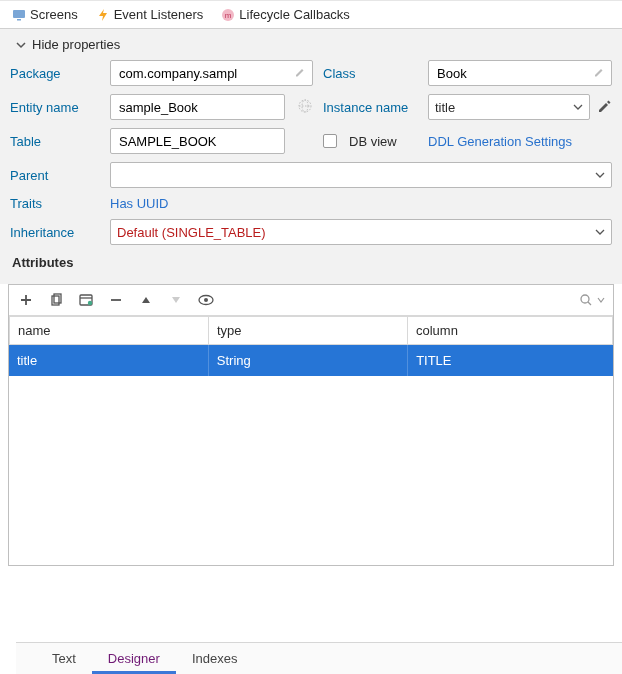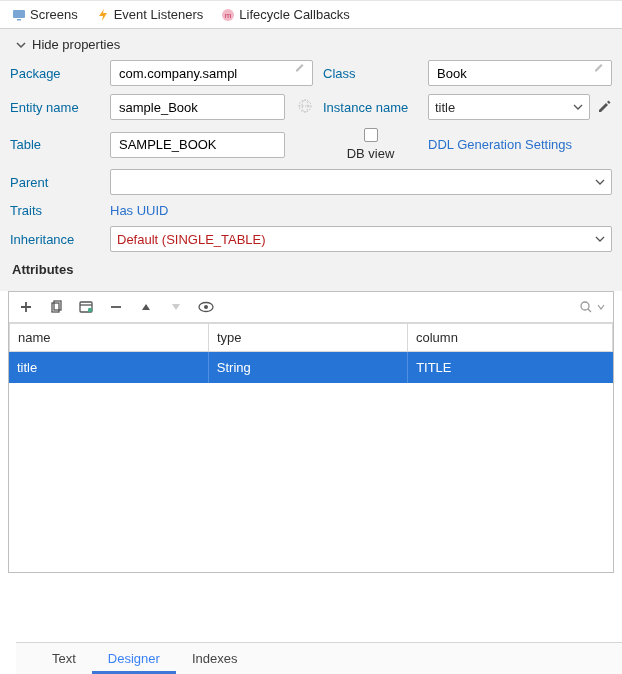--- a/index.html
+++ b/index.html
@@ -24,30 +24,30 @@
   .top-tab { display: flex; align-items: center; gap: 4px; cursor: pointer; }
   .ico { width:14px; height:14px; display:inline-flex; align-items:center; justify-content:center; }
   .props-area { background: #f2f2f2; padding: 0 10px 10px 10px; }
   .hide-props {
     display: flex; align-items: center; gap: 4px;
     padding: 8px 4px; cursor: pointer;
   }
   .form { display: grid; grid-template-columns: 90px 1fr 95px 1fr auto; gap: 8px 10px; align-items: center; }
   .lbl { color: #0369a1; }
   .field {
-    display:flex; background:#fff; border:1px solid #b8b8b8;
+    display:flex; align-items:center; background:#fff; border:1px solid #b8b8b8;
     border-radius:2px; height:26px; padding:0 6px; width:100%;
   }
   .field input {
     border:none; outline:none; font:inherit; width:100%; background:transparent;
   }
   .field.disabled { color:#888; }
   .field .edit-ico { color:#bdbdbd; margin-left:4px; }
   .full2 { grid-column: 2 / span 4; }
-  .chk { display:flex; align-items:center; gap:4px;flex-direction:column; }
+  .chk { display:flex; align-items:center; gap:12px; }
   .chk .box { width:14px; height:14px; border:1px solid #999; background:#fff; border-radius:2px; }
   .link { color:#2871cc; cursor:pointer; grid-column:4; }
   .traits-link { color:#2871cc; cursor:pointer; }
   .select { display:flex; align-items:center; justify-content:space-between; background:#fff;
     border:1px solid #b8b8b8; border-radius:2px; height:26px; padding:0 6px; }
   .select .ph { color:#b91c1c; }
   .select.full { grid-column:2 / span 4; }
   .caret svg { display:block; }
   .globe { color:#b8b8b8; }
   .section-header { font-weight:bold; margin-top:10px; padding:0 2px 4px; }
@@ -65,21 +65,21 @@
     padding:8px 8px; border:none;
   }
   .attr-table tr.sel td { background:#2675d6; color:#fff; }
   .attr-table tr.sel td + td { border-left:1px solid #fff3; }
   .attr-body { height:220px; overflow:auto; }
   .bottom-tabs {
     position:fixed; bottom:0; left:16px; width:622px;
     display:flex; gap:0; padding:0 20px; border-top:1px solid #d6d6d6; background:#fafafa;
   }
   .btab { padding:8px 16px; cursor:pointer; color:#444; }
-  .btab.active { color:#3b82f6; box-shadow: inset 0 -3px 0 #3b78d8; }
+  .btab.active { color:#701a75; box-shadow: inset 0 -3px 0 #3b78d8; }
   .edit-pencil { cursor:pointer; color:#6a6a6a; }
   .inst-wrap { display:flex; align-items:center; gap:6px; grid-column:4 / span 2; }
   .inst-wrap .select { flex:1; }
   .searchbox { display:flex; align-items:center; gap:4px; color:#888; }
   .searchbox svg { display:block; }
   .midcol { display:flex; align-items:center; gap:12px; }
   .midcol .field { flex: 0 0 175px; }
 </style>
 </head>
 <body>

